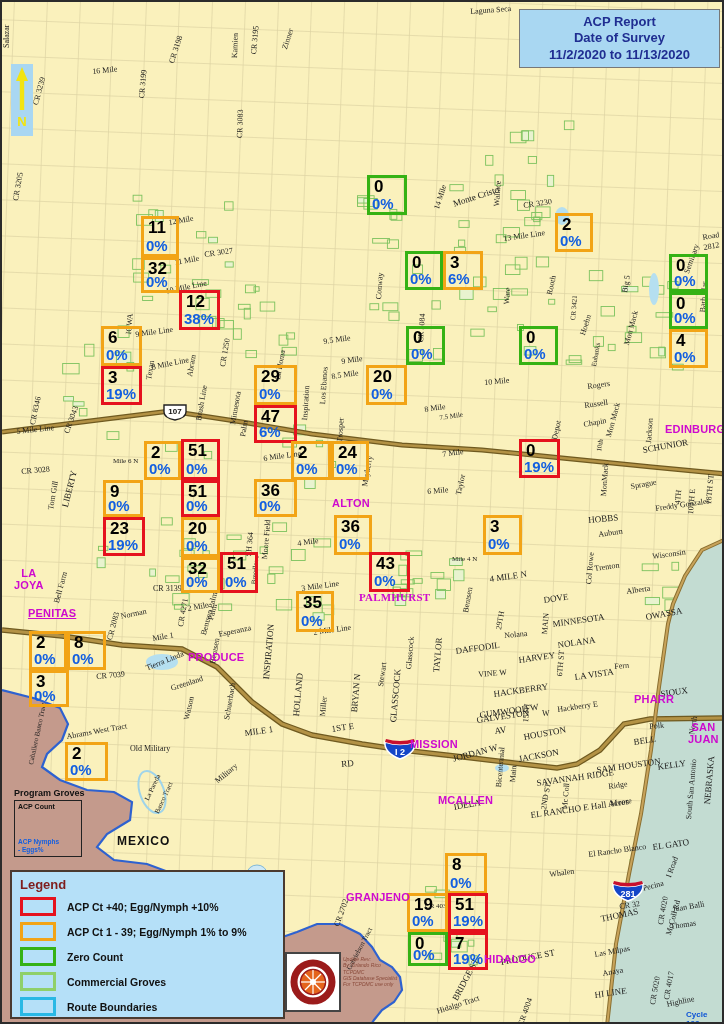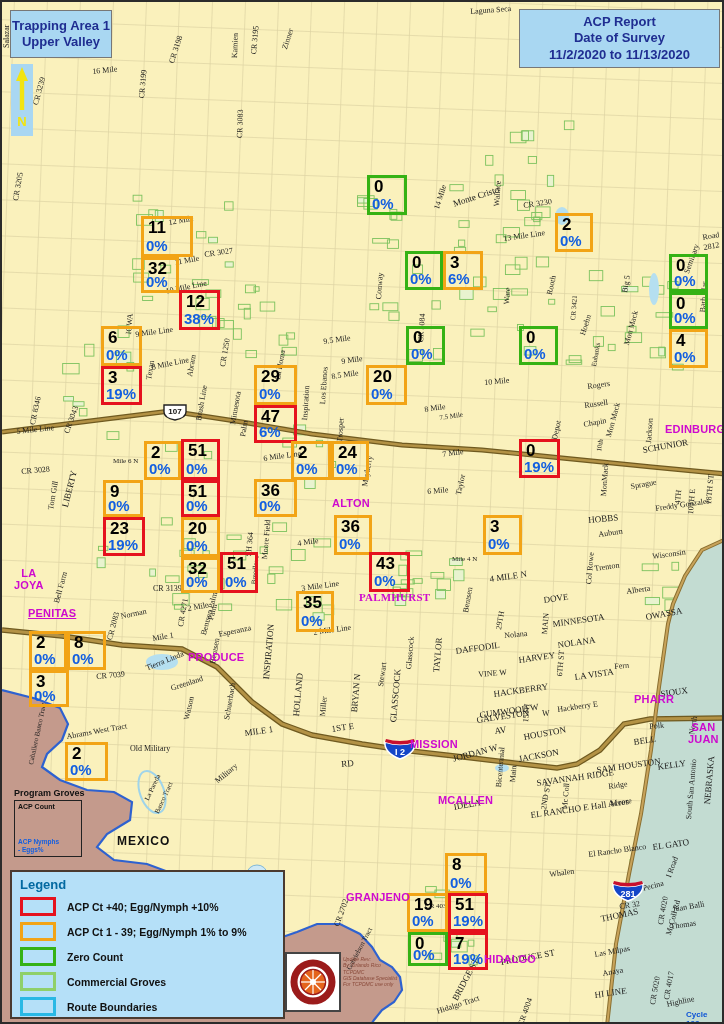--- a/index.html
+++ b/index.html
@@ -20,21 +20,21 @@
   .panel{position:absolute;background:#a9d7f2;border:1.5px solid #777;color:#1f2d91;
          font-weight:bold;text-align:center;display:flex;flex-direction:column;justify-content:center;}
   .panel div{line-height:1.25;}
   #titleLeft{left:8px;top:8px;width:100px;height:46px;font-size:13px;}
   #titleRight{left:517px;top:7px;width:199px;height:57px;font-size:13px;}
   #north{position:absolute;left:9px;top:62px;width:22px;height:72px;background:#a9d7f2;
          display:flex;flex-direction:column;align-items:center;}
   #north .n{color:#f2e410;font-weight:bold;font-size:13px;margin-top:-2px;}
   #legend{position:absolute;left:8px;top:868px;width:275px;height:149px;background:#b5e0f8;
           border:2.5px solid #4a3a30;box-sizing:border-box;padding:5px 8px;}
-  #legend .lt{font-weight:bold;font-size:13px;color:#0369a1;margin-bottom:2px;}
+  #legend .lt{font-weight:bold;font-size:13px;color:#7f1d1d;margin-bottom:2px;}
   .litem{display:flex;align-items:center;height:25px;}
   .sw{width:36px;height:19px;background:#b5e0f8;border:3px solid #000;box-sizing:border-box;
       margin-right:11px;flex:0 0 auto;}
   .litem span.lb{font-weight:bold;font-size:10.5px;color:#111;white-space:nowrap;}
   #pg{position:absolute;left:12px;top:786px;width:80px;}
   #pg .pgt{font-weight:bold;font-size:9px;color:#111;}
   #pg .pgbox{margin-top:2px;width:68px;height:57px;border:1.5px solid #222;box-sizing:border-box;
              padding:2px 3px;display:flex;flex-direction:column;justify-content:space-between;}
   #pg .cnt{font-weight:bold;font-size:7px;color:#111;}
   #pg .nym{font-weight:bold;font-size:6.5px;color:#135fe0;line-height:1.2;}
@@ -513,21 +513,21 @@
         <span class="p">0%</span>
       </div>
       <div class="trap z" style="left: 667px; top: 290px; width: 39px; height: 37px;">
         <span class="c">0</span>
         <span class="p">0%</span>
       </div>
       <div class="trap l" style="left: 667px; top: 327px; width: 39px; height: 39px;">
         <span class="c">4</span>
         <span class="p">0%</span>
       </div>
-      <div class="trap l" style="left: 139px; top: 214px; width: 52px; height: 41px;">
+      <div class="trap l" style="left: 139px; top: 214px; width: 38px; height: 41px;">
         <span class="c">11</span>
         <span class="p">0%</span>
       </div>
       <div class="trap l" style="left: 139px; top: 255px; width: 38px; height: 36px;">
         <span class="c">32</span>
         <span class="p">0%</span>
       </div>
       <div class="trap h" style="left: 177px; top: 288px; width: 41px; height: 40px;">
         <span class="c">12</span>
         <span class="p">38%</span>
@@ -689,24 +689,20 @@
       <span class="city" style="left: 344px; top: 890px;">GRANJENO</span>
       <span class="city" style="left: 482px; top: 952px;">HIDALGO</span>
       <span class="city" style="left: 632px; top: 692px;">PHARR</span>
       <span class="city" style="left: 686px; top: 720px;">SAN
 JUAN</span>
       <span class="city" style="left: 663px; top: 386px; margin-top: 36px;">EDINBURG</span>
     </div>
 
   <div class="mexico" style="left:115px;top:832px">MEXICO</div>
 
-  <div class="panel" id="titleLeft">
-    <div>Trapping Area 1</div>
-    <div>Upper Valley</div>
-  </div>
 
   <div class="panel" id="titleRight">
     <div>ACP Report</div>
     <div>Date of Survey</div>
     <div>11/2/2020  to  11/13/2020</div>
   </div>
 
   <div id="north">
     <svg width="22" height="52">
       <polygon points="11,3 17,17 13.2,17 13.2,46 8.8,46 8.8,17 5,17" fill="#f2e410"></polygon>

